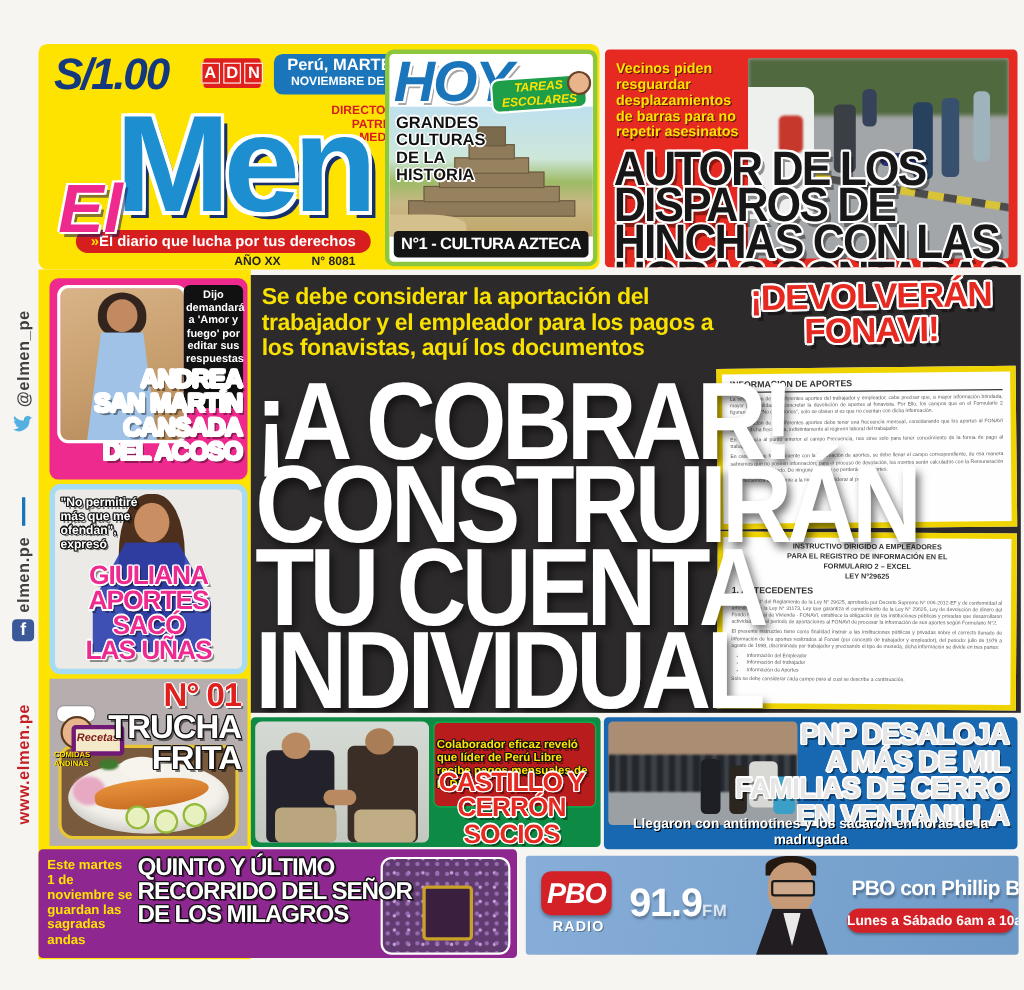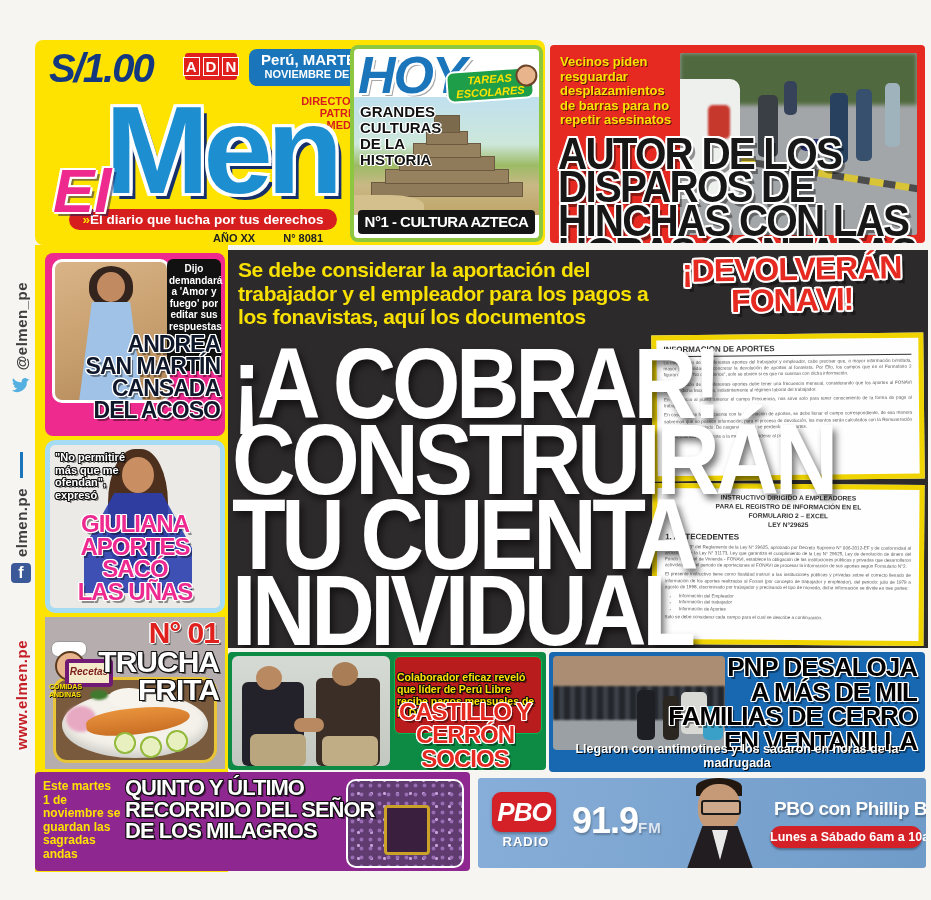--- a/index.html
+++ b/index.html
@@ -54,21 +54,21 @@
   .vtext.red{color:#c41f26;}
   .fb-icon{width:20px;height:20px;background:#3b5998;border-radius:4px;color:#fff;font-weight:bold;font-size:16px;text-align:center;line-height:20px;}
   .divider-v{position:absolute;left:20px;top:452px;width:3px;height:26px;background:#1b75bb;}
   
   .andrea{left:45px;top:253px;width:180px;height:183px;background:#ef2a8e;border-radius:8px;overflow:hidden;}
   .andrea-photo{left:7px;top:6px;width:112px;height:138px;border:3px solid #fff;border-radius:10px;background:linear-gradient(160deg,#d9b488 0%,#c79e6d 55%,#b3885a 100%);overflow:hidden;}
   .an-hair{position:absolute;left:34px;top:4px;width:44px;height:40px;background:#33241d;border-radius:50% 50% 40% 40%;}
   .an-face{position:absolute;left:42px;top:10px;width:28px;height:30px;background:#c28a61;border-radius:50%;}
   .an-dress{position:absolute;left:24px;top:40px;width:64px;height:100px;background:#9fc2e6;clip-path:polygon(20% 0,80% 0,100% 100%,0 100%);}
   .andrea-note{left:122px;top:6px;width:54px;height:112px;background:#111;border-radius:6px;color:#fff;font-weight:bold;font-size:10px;line-height:11.5px;text-align:center;padding:4px 2px;box-sizing:border-box;}
-  .andrea-headline{left:0;right:5px;top:80px;text-align:right;color:#0f172a;font-weight:bold;font-size:23px;line-height:.96;letter-spacing:-1px;z-index:4;}
+  .andrea-headline{left:0;right:5px;top:80px;text-align:right;color:#ffffff;font-weight:bold;font-size:23px;line-height:.96;letter-spacing:-1px;z-index:4;}
   
   .giuliana{left:45px;top:440px;width:180px;height:173px;background:#eceae6;border:5px solid #a6dbf4;border-radius:10px;box-sizing:border-box;overflow:hidden;}
   .gi-hair{position:absolute;left:58px;top:4px;width:60px;height:120px;background:#4c2f1d;border-radius:45% 45% 30% 30%;}
   .gi-face{position:absolute;left:72px;top:12px;width:32px;height:36px;background:#c98e62;border-radius:50%;}
   .gi-top{position:absolute;left:34px;top:48px;width:108px;height:100px;background:#2b3fae;clip-path:polygon(28% 0,72% 0,100% 55%,100% 100%,0 100%,0 55%);opacity:.9;}
   .giuliana-note{left:5px;top:6px;width:80px;color:#fff;font-weight:bold;font-size:11px;line-height:12.5px;z-index:3;}
   .giuliana-headline{left:0;right:0;bottom:4px;text-align:center;color:#ee2a90;font-weight:bold;font-size:24px;line-height:.95;letter-spacing:-1px;z-index:4;}
   
   .trucha{left:45px;top:617px;width:180px;height:152px;background:#b5adae;overflow:hidden;}
   .trucha-head{left:0;right:6px;top:2px;text-align:right;font-weight:bold;font-size:30px;line-height:.95;letter-spacing:-1px;z-index:4;}
@@ -102,21 +102,21 @@
   
   .castillo{left:228px;top:652px;width:318px;height:118px;background:#0d8a43;border-radius:4px;overflow:hidden;}
   .castillo-photo{left:4px;top:4px;width:158px;height:110px;border-radius:6px;background:linear-gradient(#d6dad4,#c2c8c0);overflow:hidden;}
   .man{position:absolute;border-radius:6px;}
   .castillo-kicker{left:166px;top:4px;right:4px;background:#b91c1c;border:1px solid #0b5; border-radius:6px;color:#ffe300;font-weight:bold;font-size:10.5px;line-height:12px;text-align:left;padding:14px 2px;box-sizing:border-box;z-index:3;}
   .castillo-headline{left:158px;right:2px;top:48px;text-align:center;color:#e62a21;font-weight:bold;font-size:24px;line-height:.97;letter-spacing:-1px;z-index:4;}
   
   .pnp{left:549px;top:652px;width:376px;height:120px;background:#1767b1;border-radius:4px;overflow:hidden;}
   .pnp-photo{left:4px;top:4px;width:172px;height:94px;border-radius:4px;background:linear-gradient(#ab8d74 0 38%,#9aa0a4 38% 100%);overflow:hidden;}
   .pnp-crowd{position:absolute;left:0;right:0;top:30px;height:34px;background:repeating-linear-gradient(90deg,#23262b 0 6px,#3c4148 6px 11px);filter:blur(1px);}
-  .pnp-headline{right:8px;top:3px;text-align:right;color:#000000;font-weight:bold;font-size:26px;line-height:.95;letter-spacing:-1px;z-index:4;position:absolute;}
+  .pnp-headline{right:8px;top:3px;text-align:right;color:#e5e5e5;font-weight:bold;font-size:26px;line-height:.95;letter-spacing:-1px;z-index:4;position:absolute;}
   .pnp-caption{left:4px;right:4px;bottom:2px;color:#fff;font-weight:bold;font-size:12.5px;text-align:center;text-shadow:1px 1px 0 #000;z-index:4;}
   
   .milagros{left:35px;top:772px;width:435px;height:99px;background:#8e278f;border-radius:4px;overflow:hidden;}
   .milagros-kicker{left:8px;top:8px;width:78px;color:#ffe300;font-weight:bold;font-size:12px;line-height:13.5px;}
   .milagros-headline{left:90px;top:5px;color:#fff;font-weight:bold;font-size:22px;line-height:.98;letter-spacing:-1px;z-index:3;}
   .milagros-photo{right:6px;top:7px;width:114px;height:85px;border-radius:10px;border:2px solid #fff;overflow:hidden;background:#5f3b70;background-image:radial-gradient(#9a6cb4 1.4px,transparent 2.4px),radial-gradient(#c9a4da 1.1px,transparent 2px);background-size:9px 9px,13px 13px;background-position:0 0,4px 6px;}
   .anda{position:absolute;left:36px;top:24px;width:40px;height:44px;background:#3a1f3f;border:3px solid #c9a227;border-radius:4px;}
   
   .pbo{left:478px;top:778px;width:448px;height:90px;background:linear-gradient(100deg,#87aed8,#7aa3cf 55%,#6f9bc9);border-radius:3px;overflow:hidden;}
   .pbo-logo{left:14px;top:14px;width:64px;height:40px;background:#d42127;border-radius:9px;color:#fff;font-weight:bold;font-style:italic;font-size:26px;text-align:center;line-height:40px;letter-spacing:-1px;box-shadow:0 2px 3px rgba(0,0,0,.3);}

